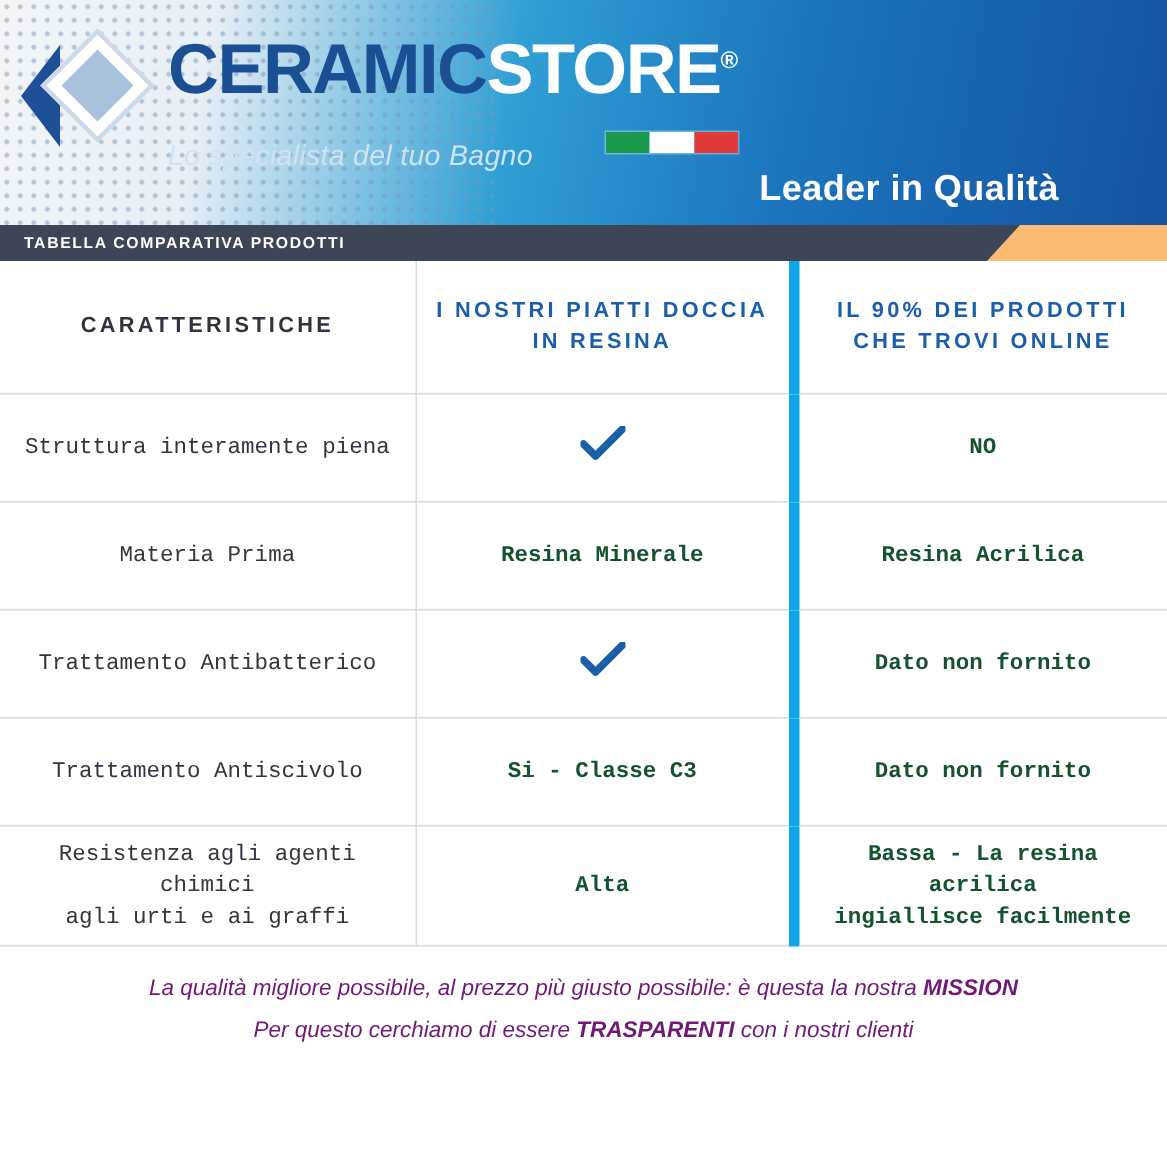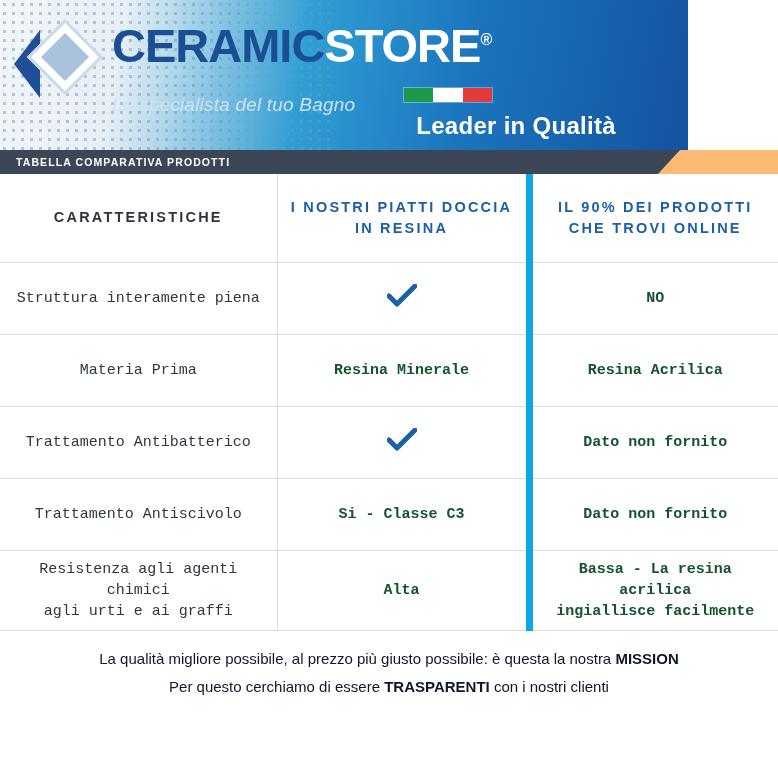--- a/index.html
+++ b/index.html
@@ -7,21 +7,21 @@
     width: 778px; height: 778px;
     font-family: "Liberation Sans", sans-serif;
     background: #ffffff;
     overflow: hidden;
   }
   .page { position: relative; width: 778px; height: 778px; }
 
   
   .header {
     position: relative;
-    width: 688px; height: 150px;
+    width: 778px; height: 150px;
     background: linear-gradient(100deg, #f2f6f9 0%, #e8eff5 18%, #2f9fd4 44%, #1b74bd 68%, #14539f 100%);
     overflow: hidden;
   }
   .header-dots {
     position: absolute; left: 0; top: 0; width: 330px; height: 150px;
     background-image: radial-gradient(circle, rgba(120,150,185,0.55) 1.6px, transparent 1.7px);
     background-size: 9px 9px;
     opacity: 0.9;
   }
   .logo-mark {
@@ -120,21 +120,21 @@
     color: #1a5fa8;
   }
   .check svg { display: block; }
 
   
   .footer {
     padding: 14px 0 0 0;
     text-align: center;
   }
   .footer p {
-    font-size: 15px; color: #0f172a; line-height: 1.9;
+    font-size: 15px; color: #701a75; line-height: 1.9; font-style: italic;
   }
   .footer b { font-weight: bold; }
 </style>
 </head>
 <body>
 
 <div class="page">
 
   <div class="header">
     <div class="header-dots"></div>

